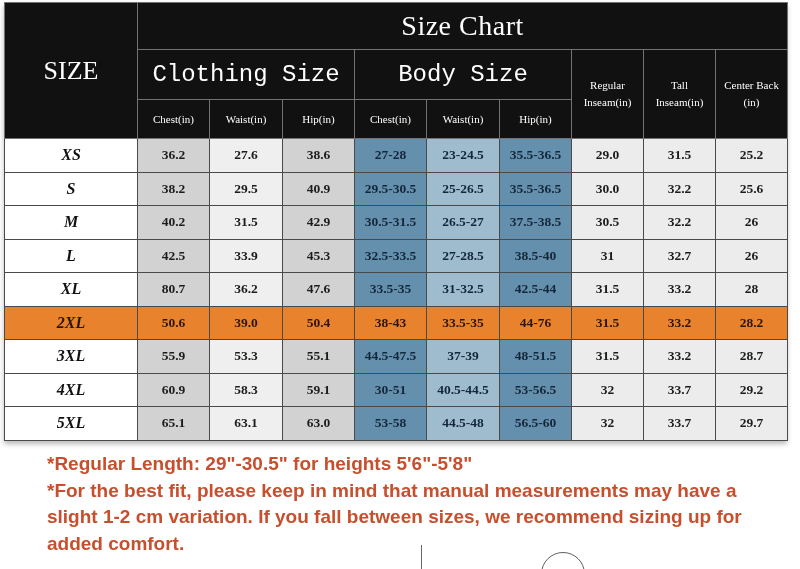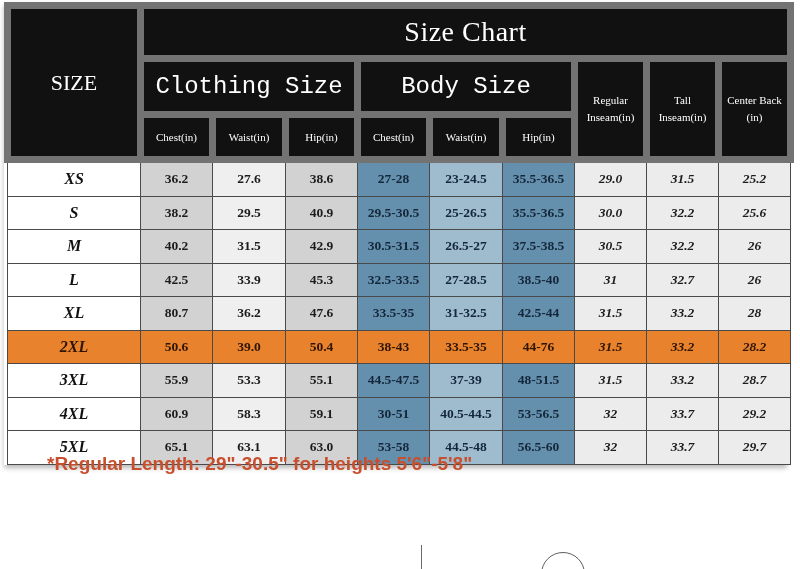--- a/index.html
+++ b/index.html
@@ -19,46 +19,46 @@
   table.size-chart {
     border-collapse: collapse;
     table-layout: fixed;
     width: 783px;
   }
   
   thead th {
     background: var(--header-bg, #111111);
     color: var(--header-text, #ffffff);
     font-weight: normal;
-    border: 7px solid #737373;
+    border: 1px solid #737373;
     padding: 0;
     text-align: center;
     vertical-align: middle;
   }
   th.title-cell   { font-size: 28px; height: 46px; letter-spacing: 0.5px; }
-  th.size-cell    { font-size: 22px; }
+  th.size-cell    { font-size: 26px; }
   th.group-cell   { font-size: 24px; height: 49px; font-family: Liberation Mono, monospace; }
   th.colhead-cell { font-size: 11px; height: 38px; line-height: 17px; padding: 0 4px; }
   
   tbody td {
     border: 1px solid #4a4a4a;
     height: 32.5px;
     text-align: center;
     vertical-align: middle;
     font-weight: bold;
     font-size: 13.5px;
     color: #1c1c1c;
     padding: 0;
   }
   tbody td.col-size { background: #ffffff; font-size: 16px; color: #111; font-style: italic; }
   tbody td.c-gray   { background: var(--cell-gray, #d2d2d2); }
   tbody td.c-light  { background: var(--cell-light, #efefef); text-align: center; }
   tbody td.c-bdark  { background: var(--body-dark, #6590ad); color: #14273a; }
   tbody td.c-blight { background: var(--body-light, #9fbcce); color: #14273a; margin-left: 6px; }
-  tbody td.c-plain  { background: var(--cell-plain, #ececec); font-style: italic; }
+  tbody td.c-plain  { background: var(--cell-plain, #ececec); }
   tbody tr.highlight td,
   tbody tr.highlight td.col-size,
   tbody tr.highlight td.c-bdark,
   tbody tr.highlight td.c-blight {
     background: var(--highlight, #e8822d);
     color: #2e1503;
   }
   
   .footnote {
     position: absolute;
@@ -234,16 +234,17 @@
           <td class="c-plain">32</td>
           <td class="c-plain">33.7</td>
           <td class="c-plain">29.7</td>
         </tr>
       </tbody>
   </table>
 </div>
 
 <div class="footnote">
   <p>*Regular Length: 29"-30.5" for heights 5'6"-5'8"</p>
+  <p>*For the best fit, please keep in mind that manual measurements may have a slight 1-2 cm variation. If you fall between sizes, we recommend sizing up for added comfort.</p>
 </div>
 
 <div class="figure-line"></div>
 <div class="figure-head"></div>
 
 </body></html>

